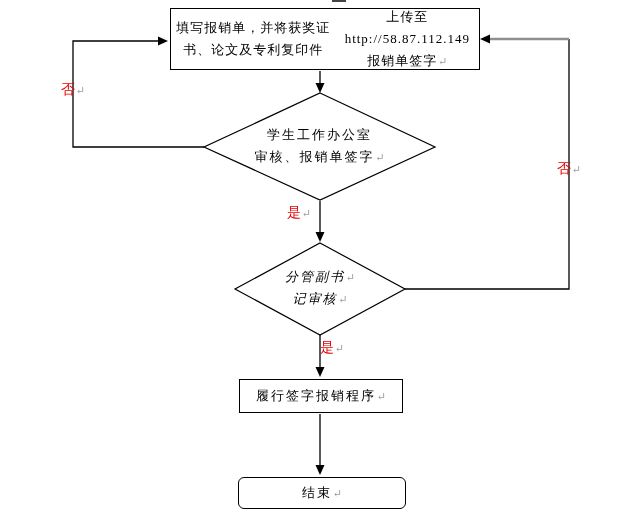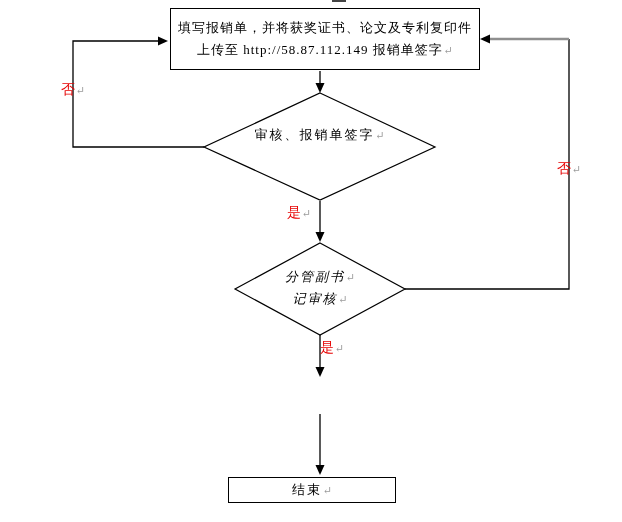--- a/index.html
+++ b/index.html
@@ -7,21 +7,21 @@
     position:relative;width:622px;height:522px;background:#ffffff;overflow:hidden;
     font-family:"Liberation Serif","DejaVu Serif",serif;color:#000;
   }
   .layer{position:absolute;left:0;top:0;}
   .ln{fill:none;stroke:#000000;stroke-width:1.3;}
   .gln{fill:none;stroke:#8f8f8f;stroke-width:2.6;}
   .ah{fill:#000000;stroke:none;}
   .dm{fill:#ffffff;stroke:#000000;stroke-width:1.2;}
   .box{
     position:absolute;box-sizing:border-box;border:1.5px solid #000;background:#fff;
-    display:flex;flex-direction:column;align-items:center;justify-content:center;
+    display:flex;align-items:center;justify-content:center;
     text-align:center;font-size:13px;line-height:22px;letter-spacing:1px;
   }
   .dtext{
     position:absolute;text-align:center;font-size:13px;line-height:22px;letter-spacing:2px;
   }
   .lbl{position:absolute;color:#e60000;font-size:14px;line-height:16px;white-space:nowrap;}
   .ret{color:#9b9b9b;font-size:11px;letter-spacing:0;margin-left:1px;}
   .tick{position:absolute;background:#444;}
 </style>
 </head>
@@ -55,30 +55,34 @@
   </svg>
 
   <div class="tick" style="left:332px;top:0;width:14px;height:2px;"></div>
 
   <div class="box" style="left:170px;top:8px;width:310px;height:62px;">
     <div><span>填写报销单，并将获奖证书、论文及专利复印件</span></div>
     <div><span>上传至 http://58.87.112.149 报销单签字</span><span class="ret">↵</span></div>
   </div>
 
   <div class="dtext" style="left:204px;top:124px;width:231px;">
+    <div><span>学生工作办公室</span></div>
     <div><span>审核、报销单签字</span><span class="ret">↵</span></div>
   </div>
 
   <div class="dtext" style="left:235px;top:266px;width:170px;font-style:italic;">
     <div><span>分管副书</span><span class="ret">↵</span></div>
     <div><span>记审核</span><span class="ret">↵</span></div>
   </div>
 
+  <div class="box" style="left:239px;top:379px;width:164px;height:34px;letter-spacing:2px;">
+    <div><span>履行签字报销程序</span><span class="ret">↵</span></div>
+  </div>
 
-  <div class="box" style="left:228px;top:477px;width:168px;height:26px;letter-spacing:2px;">
+  <div class="box" style="left:238px;top:477px;width:168px;height:32px;letter-spacing:2px;border-radius:6px;">
     <div><span>结束</span><span class="ret">↵</span></div>
   </div>
 
   <div class="lbl" style="left:61px;top:82px;"><span>否</span><span class="ret">↵</span></div>
   <div class="lbl" style="left:557px;top:161px;"><span>否</span><span class="ret">↵</span></div>
   <div class="lbl" style="left:287px;top:205px;"><span>是</span><span class="ret">↵</span></div>
   <div class="lbl" style="left:320px;top:340px;"><span>是</span><span class="ret">↵</span></div>
 
 </div>
 

